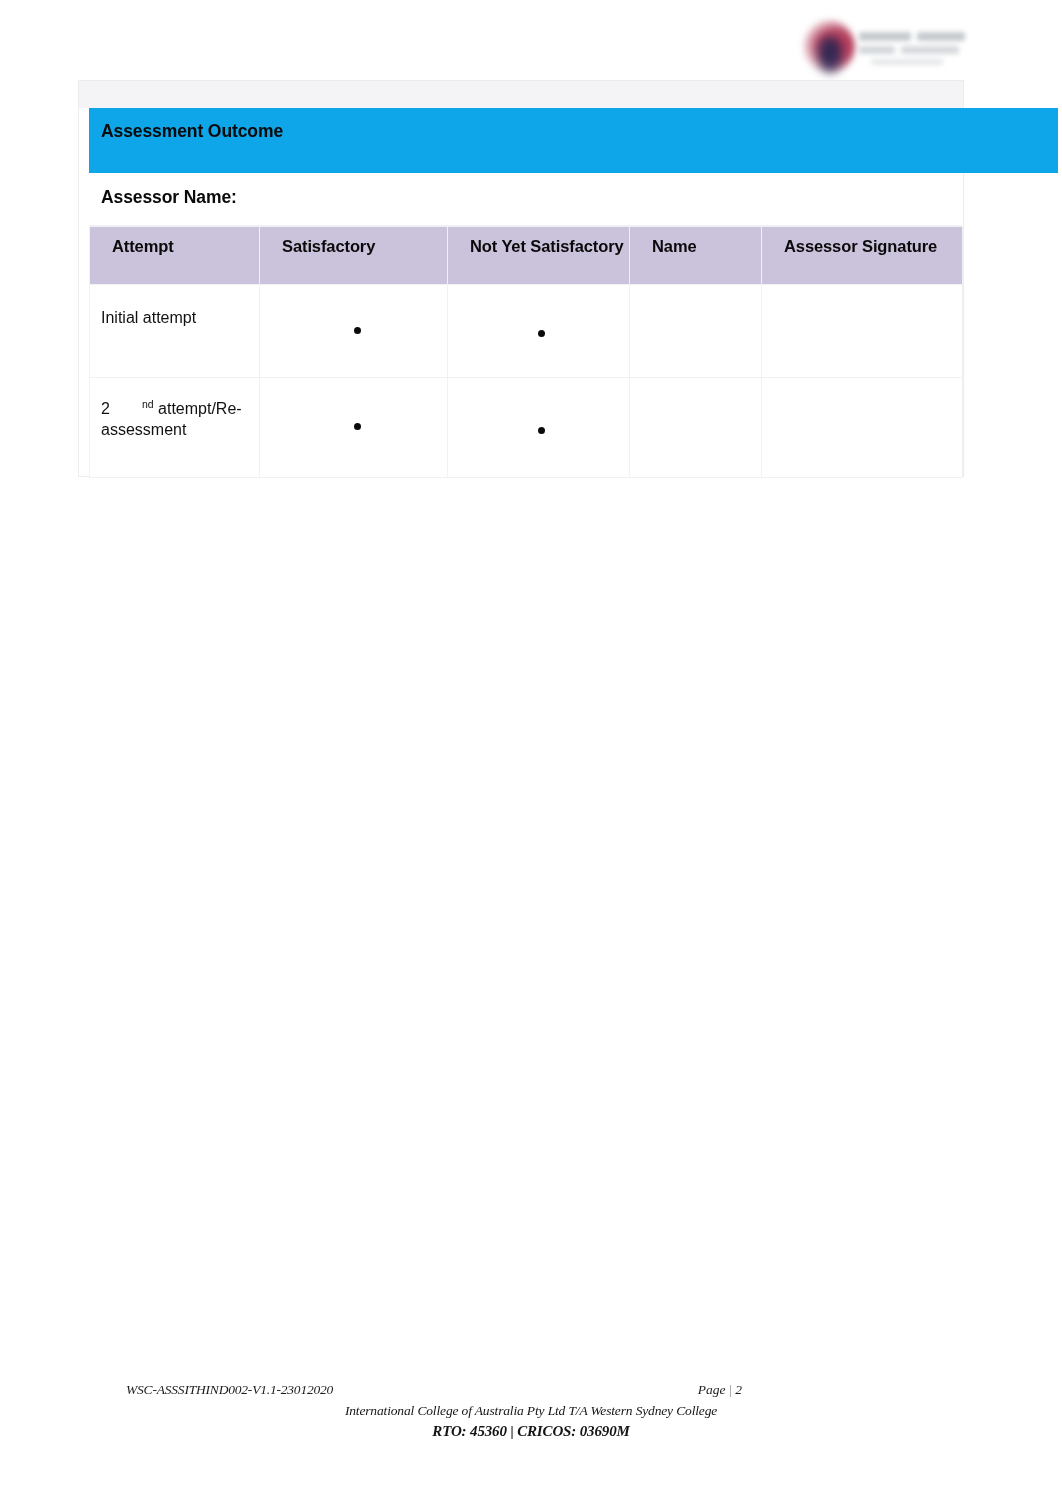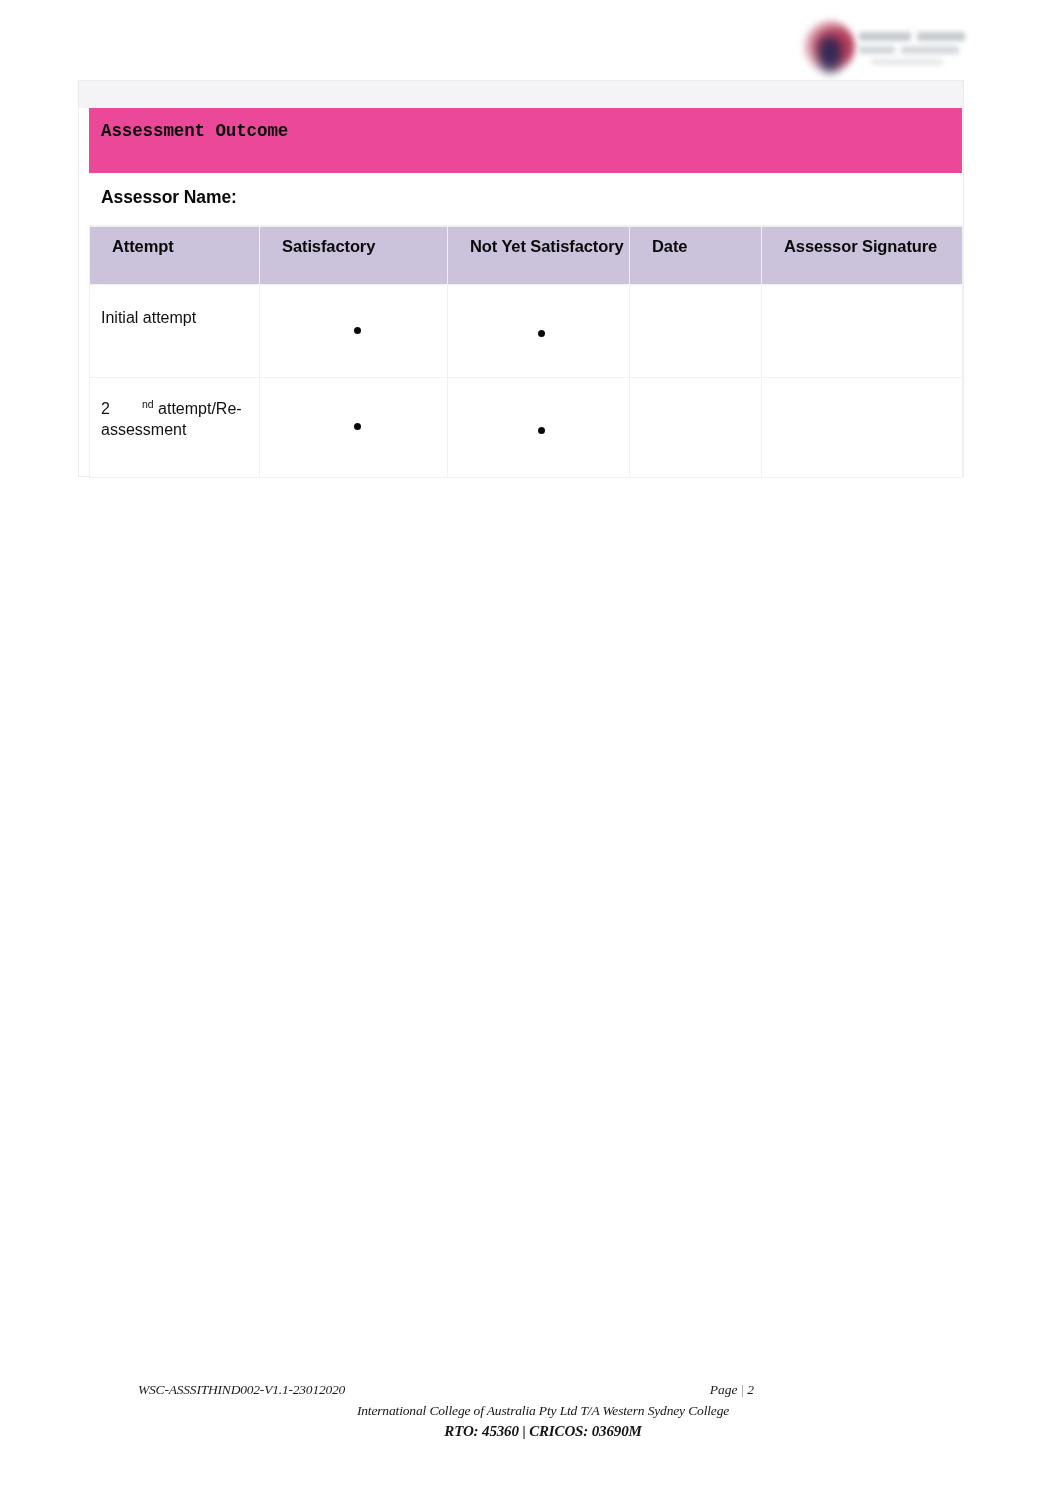--- a/index.html
+++ b/index.html
@@ -92,25 +92,24 @@
     border: 1px solid #ececef;
     box-sizing: border-box;
     background: transparent;
   }
 
   
   .outcome-header {
     position: absolute;
     left: 89px;
     top: 108px;
-    width: 873px;
+    width: 969px;
     height: 65px;
-    background: #ec4899;
+    background: #0ea5e9;
     box-sizing: border-box;
-    font-family: Liberation Mono, monospace;
   }
   .outcome-header-label {
     position: absolute;
     left: 12px;
     top: 13px;
     font-size: 17.5px;
     font-weight: bold;
     color: #0a0a0a;
     letter-spacing: -0.1px;
   }
@@ -211,21 +210,21 @@
     background: #0b0b0b;
   }
   .dot.d-sat-initial { left: 265px; top: 101px; }
   .dot.d-nys-initial { left: 449px; top: 104px; }
   .dot.d-sat-second  { left: 265px; top: 197px; }
   .dot.d-nys-second  { left: 449px; top: 201px; }
 
   
   .footer {
     position: absolute;
-    left: 12px;
+    left: 0;
     top: 1378px;
     width: 870px;
     height: 80px;
   }
   .footer-code {
     position: absolute;
     left: 126px;
     top: 4px;
     font-family: "Liberation Serif", serif;
     font-style: italic;
@@ -309,21 +308,21 @@
       <col class="c-sat">
       <col class="c-nys">
       <col class="c-date">
       <col class="c-sign">
     </colgroup>
     <thead>
       <tr>
         <th>Attempt</th>
         <th>Satisfactory</th>
         <th>Not Yet Satisfactory</th>
-        <th>Date</th>
+        <th>Name</th>
         <th>Assessor Signature</th>
       </tr>
     </thead>
     <tbody>
       <tr class="row-1">
         <td class="attempt-cell">Initial attempt</td>
         <td class="bullet-cell"></td>
         <td class="bullet-cell"></td>
         <td></td>
         <td></td>

